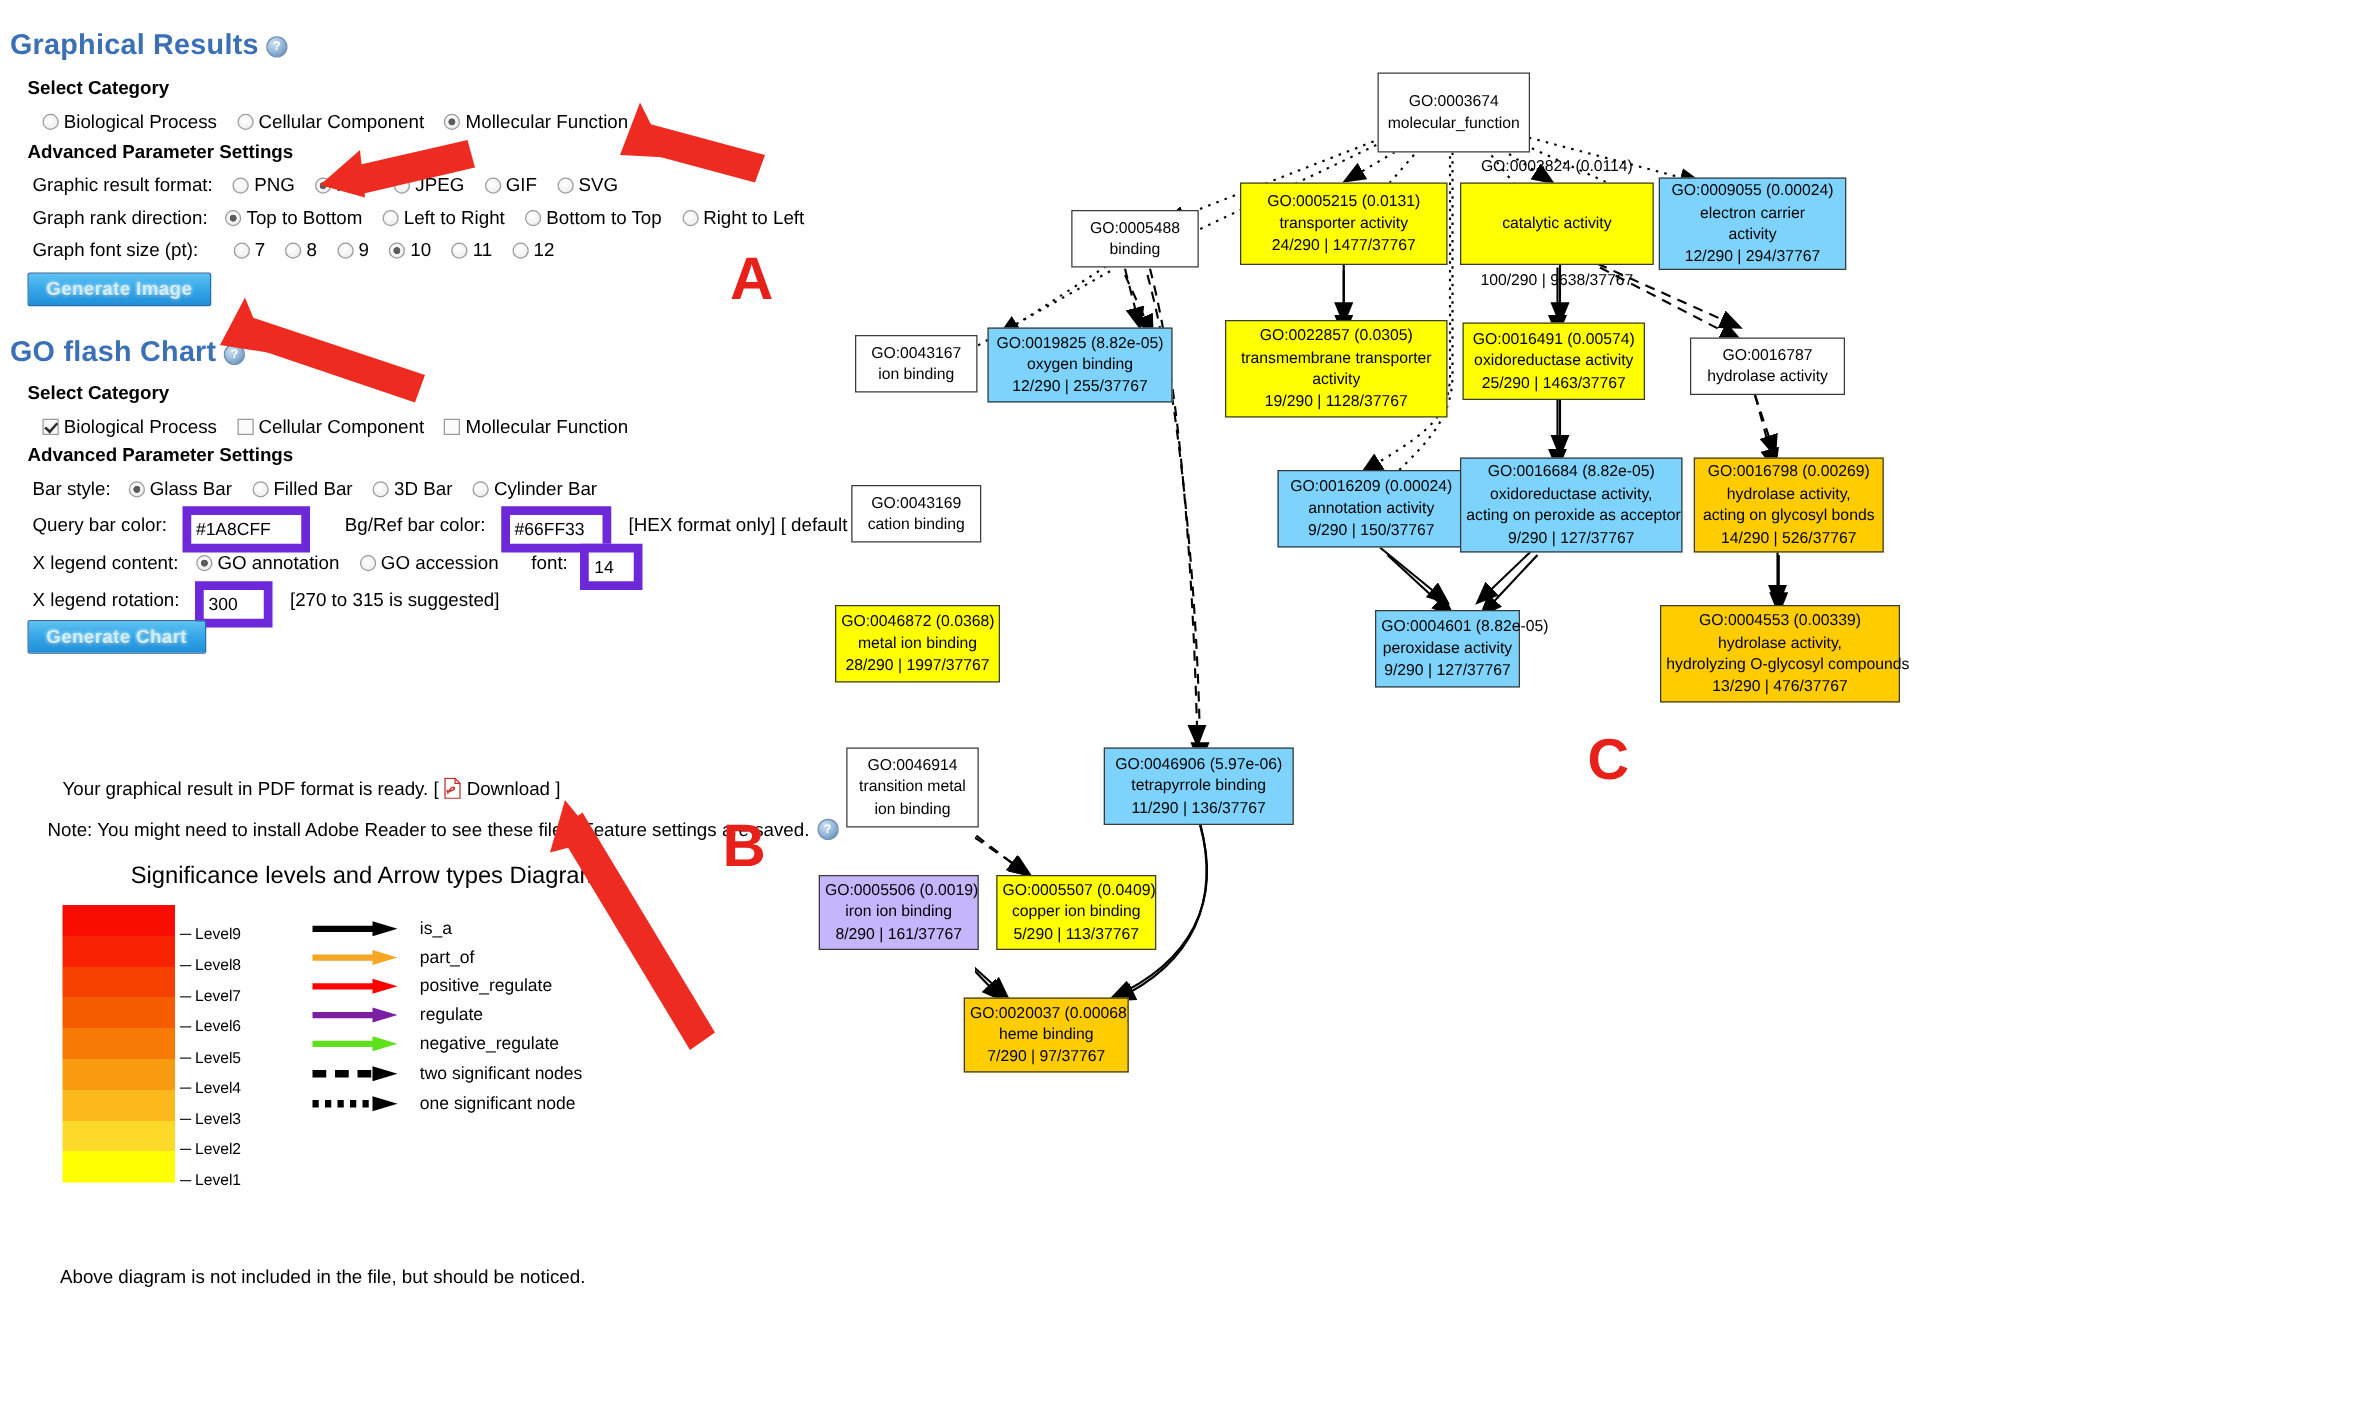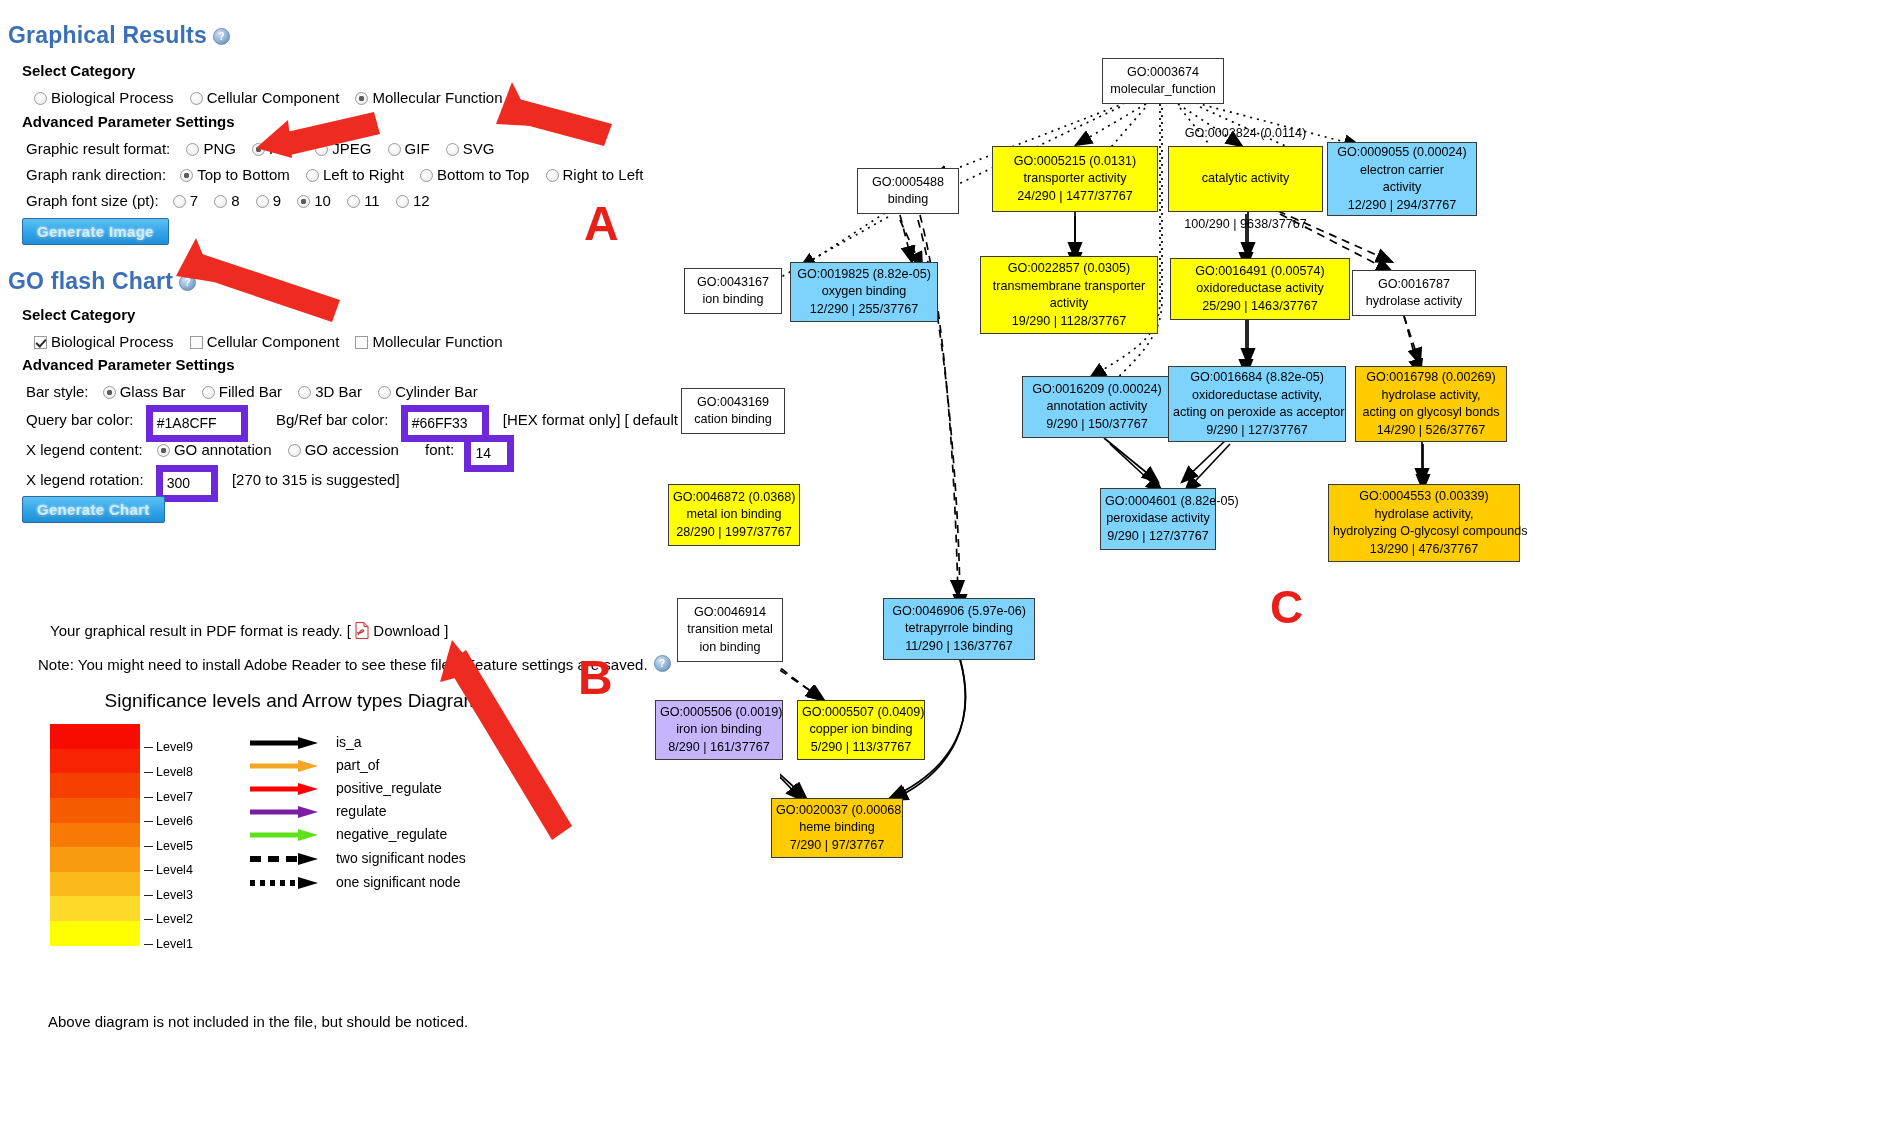--- a/index.html
+++ b/index.html
@@ -112,21 +112,21 @@
 
   <div class="row" style="position:absolute;left:26px;top:162px;">
     <span class="rowlabel" style="margin-right:10px;">Graph rank direction:</span>
     <span class="opt"><span class="radio checked"></span><span>Top to Bottom</span></span>
     <span class="opt"><span class="radio"></span><span>Left to Right</span></span>
     <span class="opt"><span class="radio"></span><span>Bottom to Top</span></span>
     <span class="opt"><span class="radio"></span><span>Right to Left</span></span>
   </div>
 
   <div class="row" style="position:absolute;left:26px;top:188px;">
-    <span class="rowlabel" style="margin-right:10px;">Graph font size (pt):</span>
+    <span class="rowlabel" style="margin-right:24px;">Graph font size (pt):</span>
     <span class="opt"><span class="radio"></span><span>7</span></span>
     <span class="opt"><span class="radio"></span><span>8</span></span>
     <span class="opt"><span class="radio"></span><span>9</span></span>
     <span class="opt"><span class="radio checked"></span><span>10</span></span>
     <span class="opt"><span class="radio"></span><span>11</span></span>
     <span class="opt"><span class="radio"></span><span>12</span></span>
   </div>
 
   <div style="position:absolute;left:22px;top:218px;">
     <span class="gbtn">Generate Image</span>
@@ -378,21 +378,21 @@
       <path d="M642,438 L642,484" stroke-width="1.7"></path>
 
       <path d="M-52,552 L-52,596" stroke-width="1.7" stroke-dasharray="8,6"></path>
       <path d="M-62,662 L-62,700" stroke-width="1.7" stroke-dasharray="8,6"></path>
       <path d="M-12,662 L44,700" stroke-width="1.7" stroke-dasharray="8,6"></path>
       <path d="M-16,760 L26,798" stroke-width="1.7"></path>
       <path d="M180,660 C198,722 172,770 110,798" stroke-width="1.7"></path>
     </g>
   </svg>
 
-  <div class="node n-white" style="left:322px;top:58px;width:122px;height:46px;">
+  <div class="node n-white" style="left:322px;top:58px;width:122px;height:64px;">
     <div>GO:0003674</div>
     <div>molecular_function</div>
   </div>
 
   <div class="node n-white" style="left:77px;top:168px;width:102px;height:46px;">
     <div>GO:0005488</div>
     <div>binding</div>
   </div>
 
   <div class="node n-yellow" style="left:212px;top:146px;width:166px;height:66px;">
@@ -425,21 +425,21 @@
     <div>12/290 | 255/37767</div>
   </div>
 
   <div class="node n-yellow" style="left:200px;top:256px;width:178px;height:78px;">
     <div>GO:0022857 (0.0305)</div>
     <div>transmembrane transporter</div>
     <div>activity</div>
     <div>19/290 | 1128/37767</div>
   </div>
 
-  <div class="node n-yellow" style="left:390px;top:258px;width:180px;height:62px;">
+  <div class="node n-yellow" style="left:390px;top:258px;width:146px;height:62px;">
     <div>GO:0016491 (0.00574)</div>
     <div>oxidoreductase activity</div>
     <div>25/290 | 1463/37767</div>
   </div>
 
   <div class="node n-white" style="left:572px;top:270px;width:124px;height:46px;">
     <div>GO:0016787</div>
     <div>hydrolase activity</div>
   </div>
 

